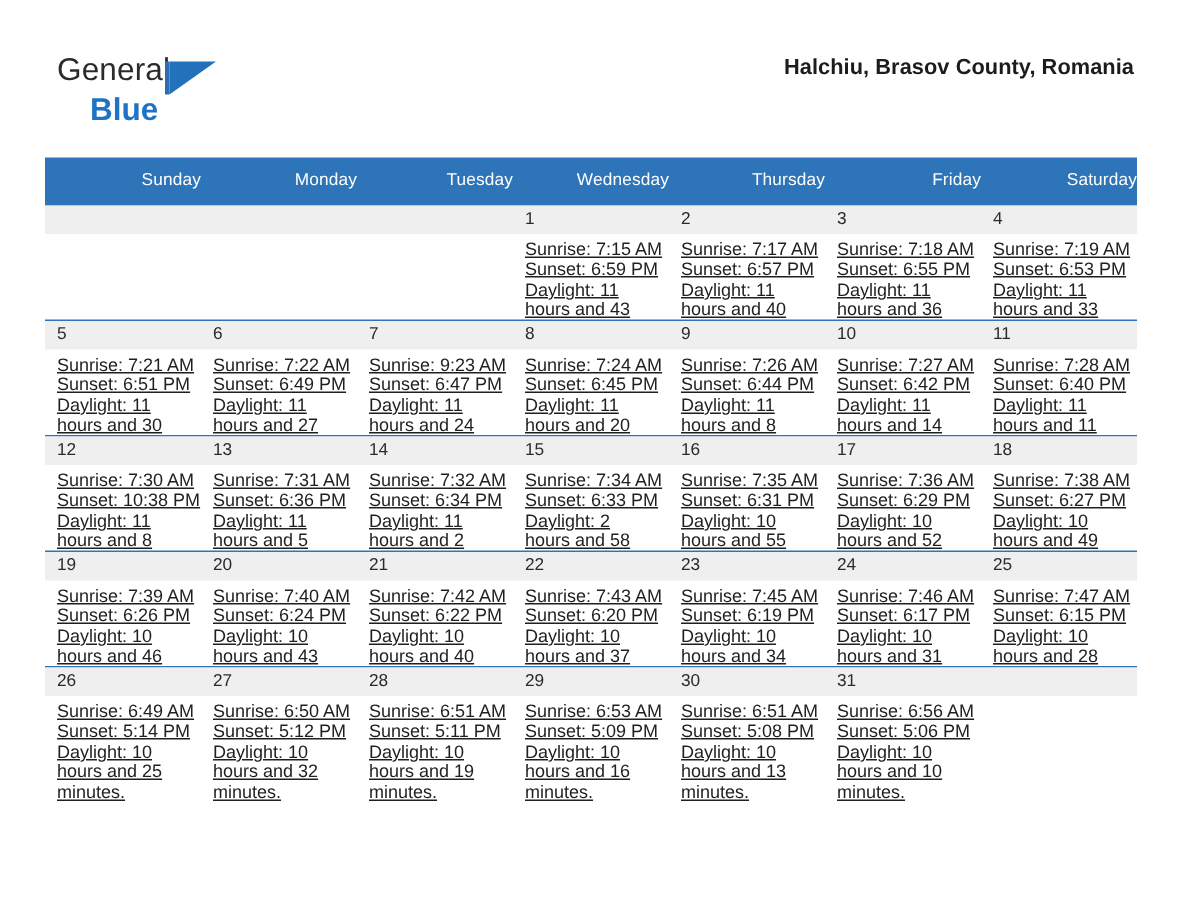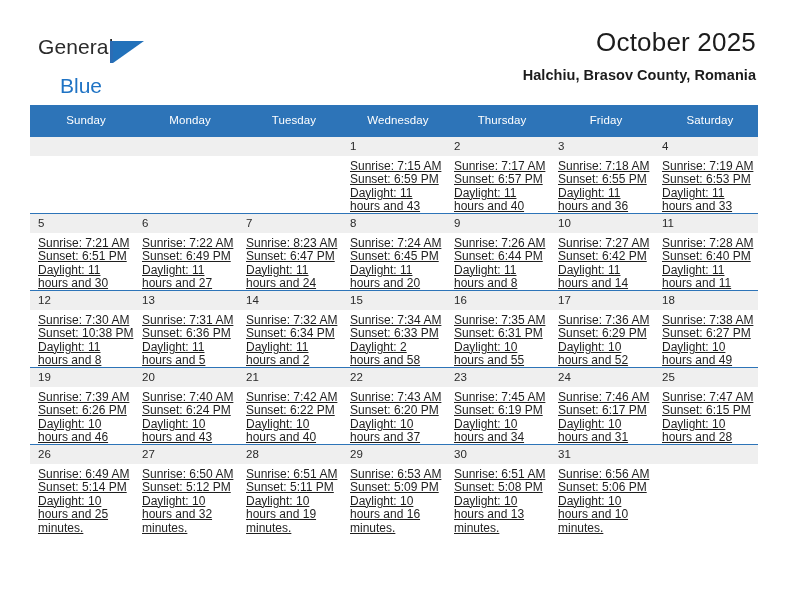--- a/index.html
+++ b/index.html
@@ -39,23 +39,24 @@
     font-size: 21px;
     color: #2b2b2b;
     letter-spacing: .1px;
     display: block;
     height: 20px;
   }
   .brand-row2 {
     font-size: 21px;
     color: #1f73c4;
     display: block;
-    margin-top: 19px;
+    margin-top: 7px;
     margin-left: 22px;
     height: 21px;
+    font-weight: bold;
   }
   .brand-mark {
     position: absolute;
     left: 72px;
     top: 5px;
     width: 34px;
     height: 22px;
   }
   .brand-mark .bar {
     position: absolute;
@@ -103,21 +104,21 @@
     top: 105px;
     width: 728px;
     border-collapse: collapse;
     table-layout: fixed;
   }
   .calendar th {
     background: #2d74b8;
     color: #ffffff;
     font-size: 11.5px;
     font-weight: normal;
-    text-align: center;
+    text-align: right;
     padding: 5px 0 6px 8px;
     height: 20px;
     letter-spacing: .1px;
   }
   .calendar td {
     vertical-align: top;
     padding: 0;
     border-top: 1.5px solid #2d74b8;
     height: 76px;
   }
@@ -165,21 +166,20 @@
     <div class="brand">
       <span class="brand-row1">General</span>
       <span class="brand-row2">Blue</span>
       <span class="brand-mark">
         <span class="bar"></span>
         <span class="tri"></span>
       </span>
     </div>
 
     <div class="title-wrap">
-      <div class="cal-title">October 2025</div>
       <div class="cal-subtitle">Halchiu, Brasov County, Romania</div>
     </div>
   </div>
 
   <table class="calendar">
     <thead>
       <tr>
         <th>Sunday</th>
         <th>Monday</th>
         <th>Tuesday</th>
@@ -265,21 +265,21 @@
                 <div>Sunrise: 7:22 AM</div>
                 <div>Sunset: 6:49 PM</div>
                 <div class="wrapline">Daylight: 11 hours and 27 minutes.</div>
               </div>
             </div>
           </td>
           <td>
             <div class="daybox">
               <div class="daynum">7</div>
               <div class="details">
-                <div>Sunrise: 8:23 AM</div>
+                <div>Sunrise: 9:23 AM</div>
                 <div>Sunset: 6:47 PM</div>
                 <div class="wrapline">Daylight: 11 hours and 24 minutes.</div>
               </div>
             </div>
           </td>
           <td>
             <div class="daybox">
               <div class="daynum">8</div>
               <div class="details">
                 <div>Sunrise: 7:24 AM</div>

